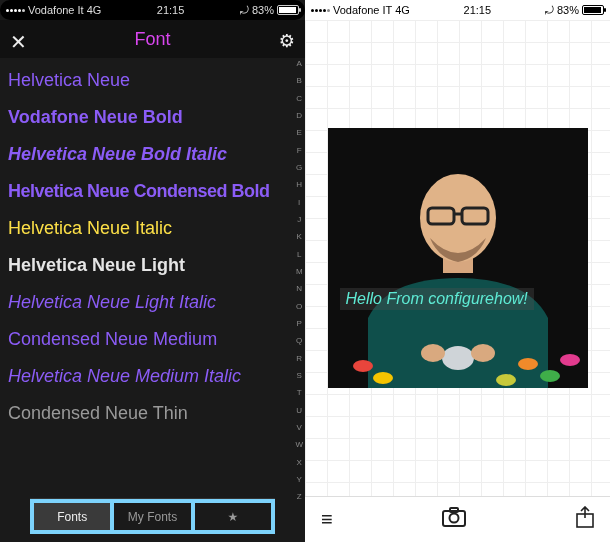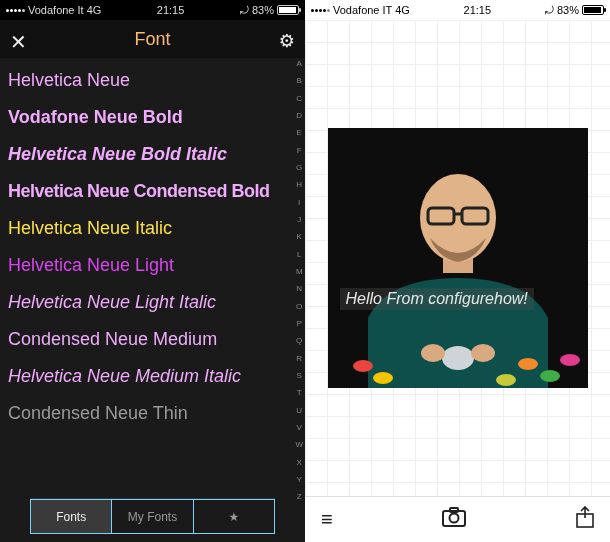--- a/index.html
+++ b/index.html
@@ -19,54 +19,55 @@
     position: relative;
   }
   .status-bar {
     height: 20px;
     display: flex; align-items: center;
     justify-content: space-between;
     font-size: 11px;
     padding: 0 6px;
     color: #ddd;
     background: #000;
+    border-radius: 10px;
   }
   .status-bar .sb-left, .status-bar .sb-right { display: flex; align-items: center; gap: 3px; }
   .dots { display: inline-flex; gap: 1px; align-items: flex-end; }
   .dots i { width: 3px; height: 3px; border-radius: 50%; background: #ccc; display: inline-block; }
   .dots i.on { background: #fff; }
   .battery {
     width: 22px; height: 10px; border: 1px solid #ccc; border-radius: 2px;
     position: relative; display: inline-block;
   }
   .battery::after { content:""; position:absolute; right:-3px; top:2px; width:2px; height:4px; background:#ccc; border-radius:1px; }
   .battery .fill { position:absolute; left:1px; top:1px; bottom:1px; background:#fff; }
   .header {
     height: 38px;
     display: flex; align-items: center; justify-content: center;
     position: relative;
     background: #111;
   }
-  .header .title { font-size: 18px; font-weight: 300; color: #fdba74; }
+  .header .title { font-size: 18px; font-weight: 300; color: #d946ef; }
   .header .close {
     position: absolute; left: 10px; top: 10px;
     font-size: 20px; color: #eee; cursor: pointer;
   }
   .header .gear {
     position: absolute; right: 10px; top: 10px;
     font-size: 18px; color: #eee; cursor: pointer;
   }
   .font-list {
     flex: 1; overflow: hidden;
     padding: 4px 0 0 8px;
     display: flex; flex-direction: column;
   }
   .font-item {
     font-size: 18px;
-    color: #f0abfc;
+    color: #8b5cf6;
     padding: 8px 0;
     white-space: nowrap;
     cursor: pointer;
   }
   .alpha-index {
     position: absolute;
     right: 2px; top: 60px; bottom: 40px;
     display: flex; flex-direction: column;
     justify-content: space-between;
     font-size: 8px; color: #888;
@@ -77,21 +78,21 @@
     height: 36px;
     display: flex;
     border-top: 1px solid #333;
     background: #1a1a1a;
     margin: 0 30px 8px 30px;
   }
   .tabbar .tab {
     flex: 1;
     display: flex; align-items: center; justify-content: center;
     font-size: 12px; color: #999;
-    border: 1px solid #7dd3fc;
+    border: 4px solid #7dd3fc;
     cursor: pointer;
   }
   .tabbar .tab.active { background: #3a3a3a; color: #eee; }
   .tabbar .tab + .tab { border-left: none; }
 
   
   .right {
     width: 305px; height: 542px;
     background: #fff;
     display: flex; flex-direction: column;
@@ -118,21 +119,21 @@
     background: #111;
     position: relative;
     overflow: hidden;
     display: flex; align-items: center; justify-content: center;
   }
   .photo svg { width: 100%; height: 100%; display:block; }
   .overlay-text {
     position: absolute;
     left: 12px; bottom: 78px;
     font-size: 16px;
-    color: #e5e5e5;
+    color: #5eead4;
     background: rgba(80,80,80,0.35);
     padding: 2px 6px;
     font-style: italic;
     font-family: "Helvetica Neue", Helvetica, Arial, sans-serif;
   }
   .toolbar {
     height: 46px;
     display: flex; align-items: center; justify-content: space-between;
     padding: 0 16px;
     border-top: 1px solid #ddd;
@@ -170,21 +171,21 @@
     <span class="title">Font</span>
     <span class="gear">⚙</span>
   </div>
 
   <div class="font-list" id="font-list">
       <div class="font-item" style="font-weight:400">Helvetica Neue</div>
       <div class="font-item" style="font-weight:700">Vodafone Neue Bold</div>
       <div class="font-item" style="font-weight:700; font-style:italic">Helvetica Neue Bold Italic</div>
       <div class="font-item" style="font-weight:700; font-stretch:condensed; letter-spacing:-0.5px">Helvetica Neue Condensed Bold</div>
       <div class="font-item" style="font-weight:400; color:#fde047">Helvetica Neue Italic</div>
-      <div class="font-item" style="font-weight:400; color:#d946ef">Helvetica Neue Light</div>
+      <div class="font-item" style="font-weight:700; color:#e5e5e5">Helvetica Neue Light</div>
       <div class="font-item" style="font-weight:300; font-style:italic">Helvetica Neue Light Italic</div>
       <div class="font-item" style="font-weight:500">Condensed Neue Medium</div>
       <div class="font-item" style="font-weight:500; font-style:italic">Helvetica Neue Medium Italic</div>
       <div class="font-item" style="font-weight:200; color:#999">Condensed Neue Thin</div>
     </div>
 
   <div class="alpha-index" id="alpha-index">
       <span>A</span>
       <span>B</span>
       <span>C</span>

